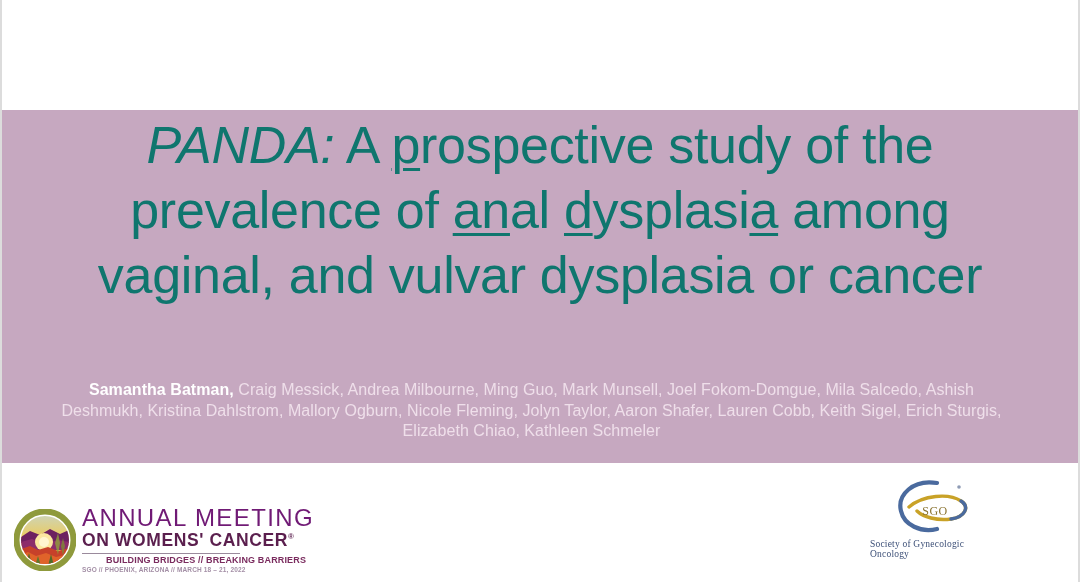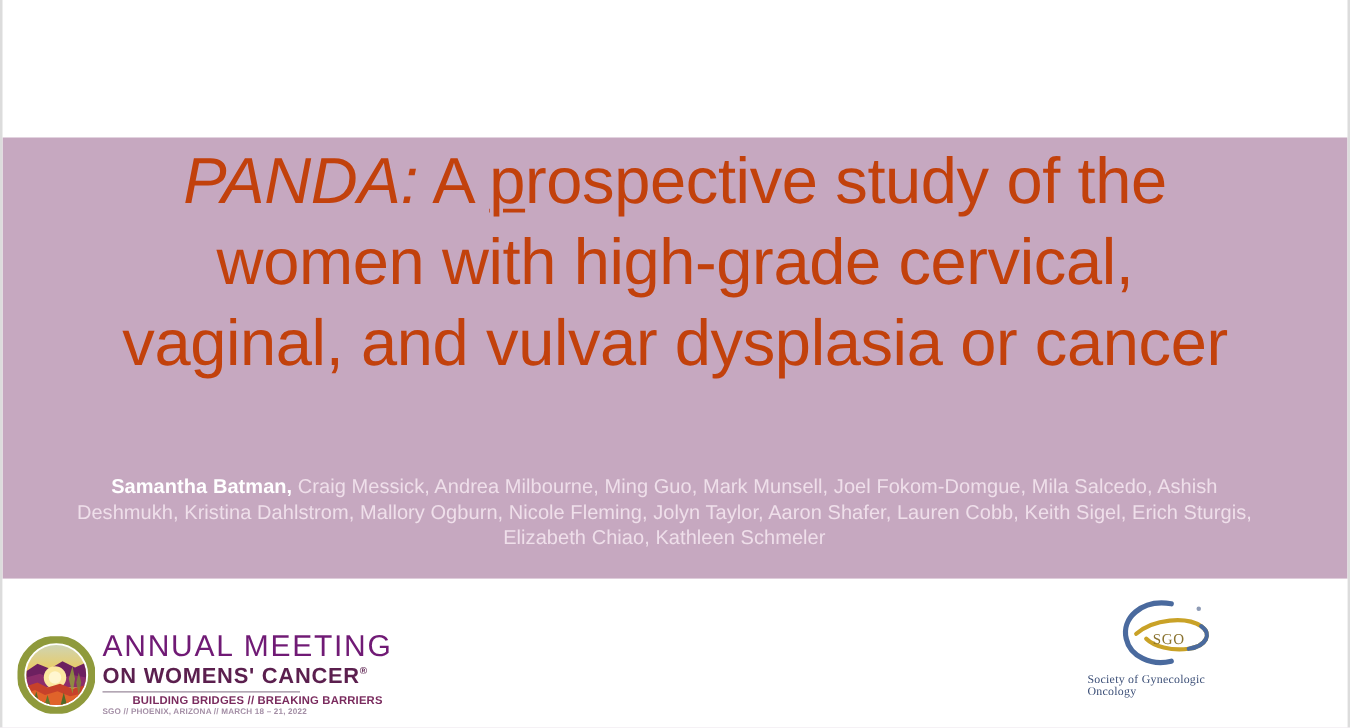--- a/index.html
+++ b/index.html
@@ -36,21 +36,21 @@
     background: #c6a8c0;
   }
 
   
   #title-block {
     position: absolute;
     left: 0;
     right: 0;
     top: 113px;
     text-align: center;
-    color: #c2410c;
+    color: #0f766e;
     font-family: "Liberation Sans", sans-serif;
     font-size: 52px;
     line-height: 65px;
     font-weight: 400;
     letter-spacing: -0.3px;
     padding: 0 28px;
     box-sizing: border-box;
   }
   .tline { display: block; white-space: nowrap; }
   .acro {
@@ -177,22 +177,22 @@
 </head>
 <body>
 
 <div id="slide">
 
   <div id="band"></div>
 
   <div id="title-block">
     <span class="tline"><span class="acro">PANDA:</span><span> A </span><span class="uline">p</span><span>rospective study of the</span></span>
 
-
-    <span class="tline">women with high-grade cervical,</span>
+    <span class="tline"><span>prevalence of </span><span class="uline">an</span><span>al </span><span class="uline">d</span><span>ysplasi</span><span class="uline">a</span><span> among</span></span>
+
     <span class="tline">vaginal, and vulvar dysplasia or cancer</span>
   </div>
 
   <div id="authors"><span class="lead">Samantha Batman,</span><span> Craig Messick, Andrea Milbourne, Ming Guo, Mark Munsell, Joel Fokom-Domgue, Mila Salcedo, Ashish Deshmukh, Kristina Dahlstrom, Mallory Ogburn, Nicole Fleming, Jolyn Taylor, Aaron Shafer, Lauren Cobb, Keith Sigel, Erich Sturgis, Elizabeth Chiao, Kathleen Schmeler</span></div>
 
   <div id="footer">
 
     <div id="am-logo">
       <div id="am-mark">
         <svg width="62" height="62" viewBox="0 0 62 62" xmlns="http://www.w3.org/2000/svg">

